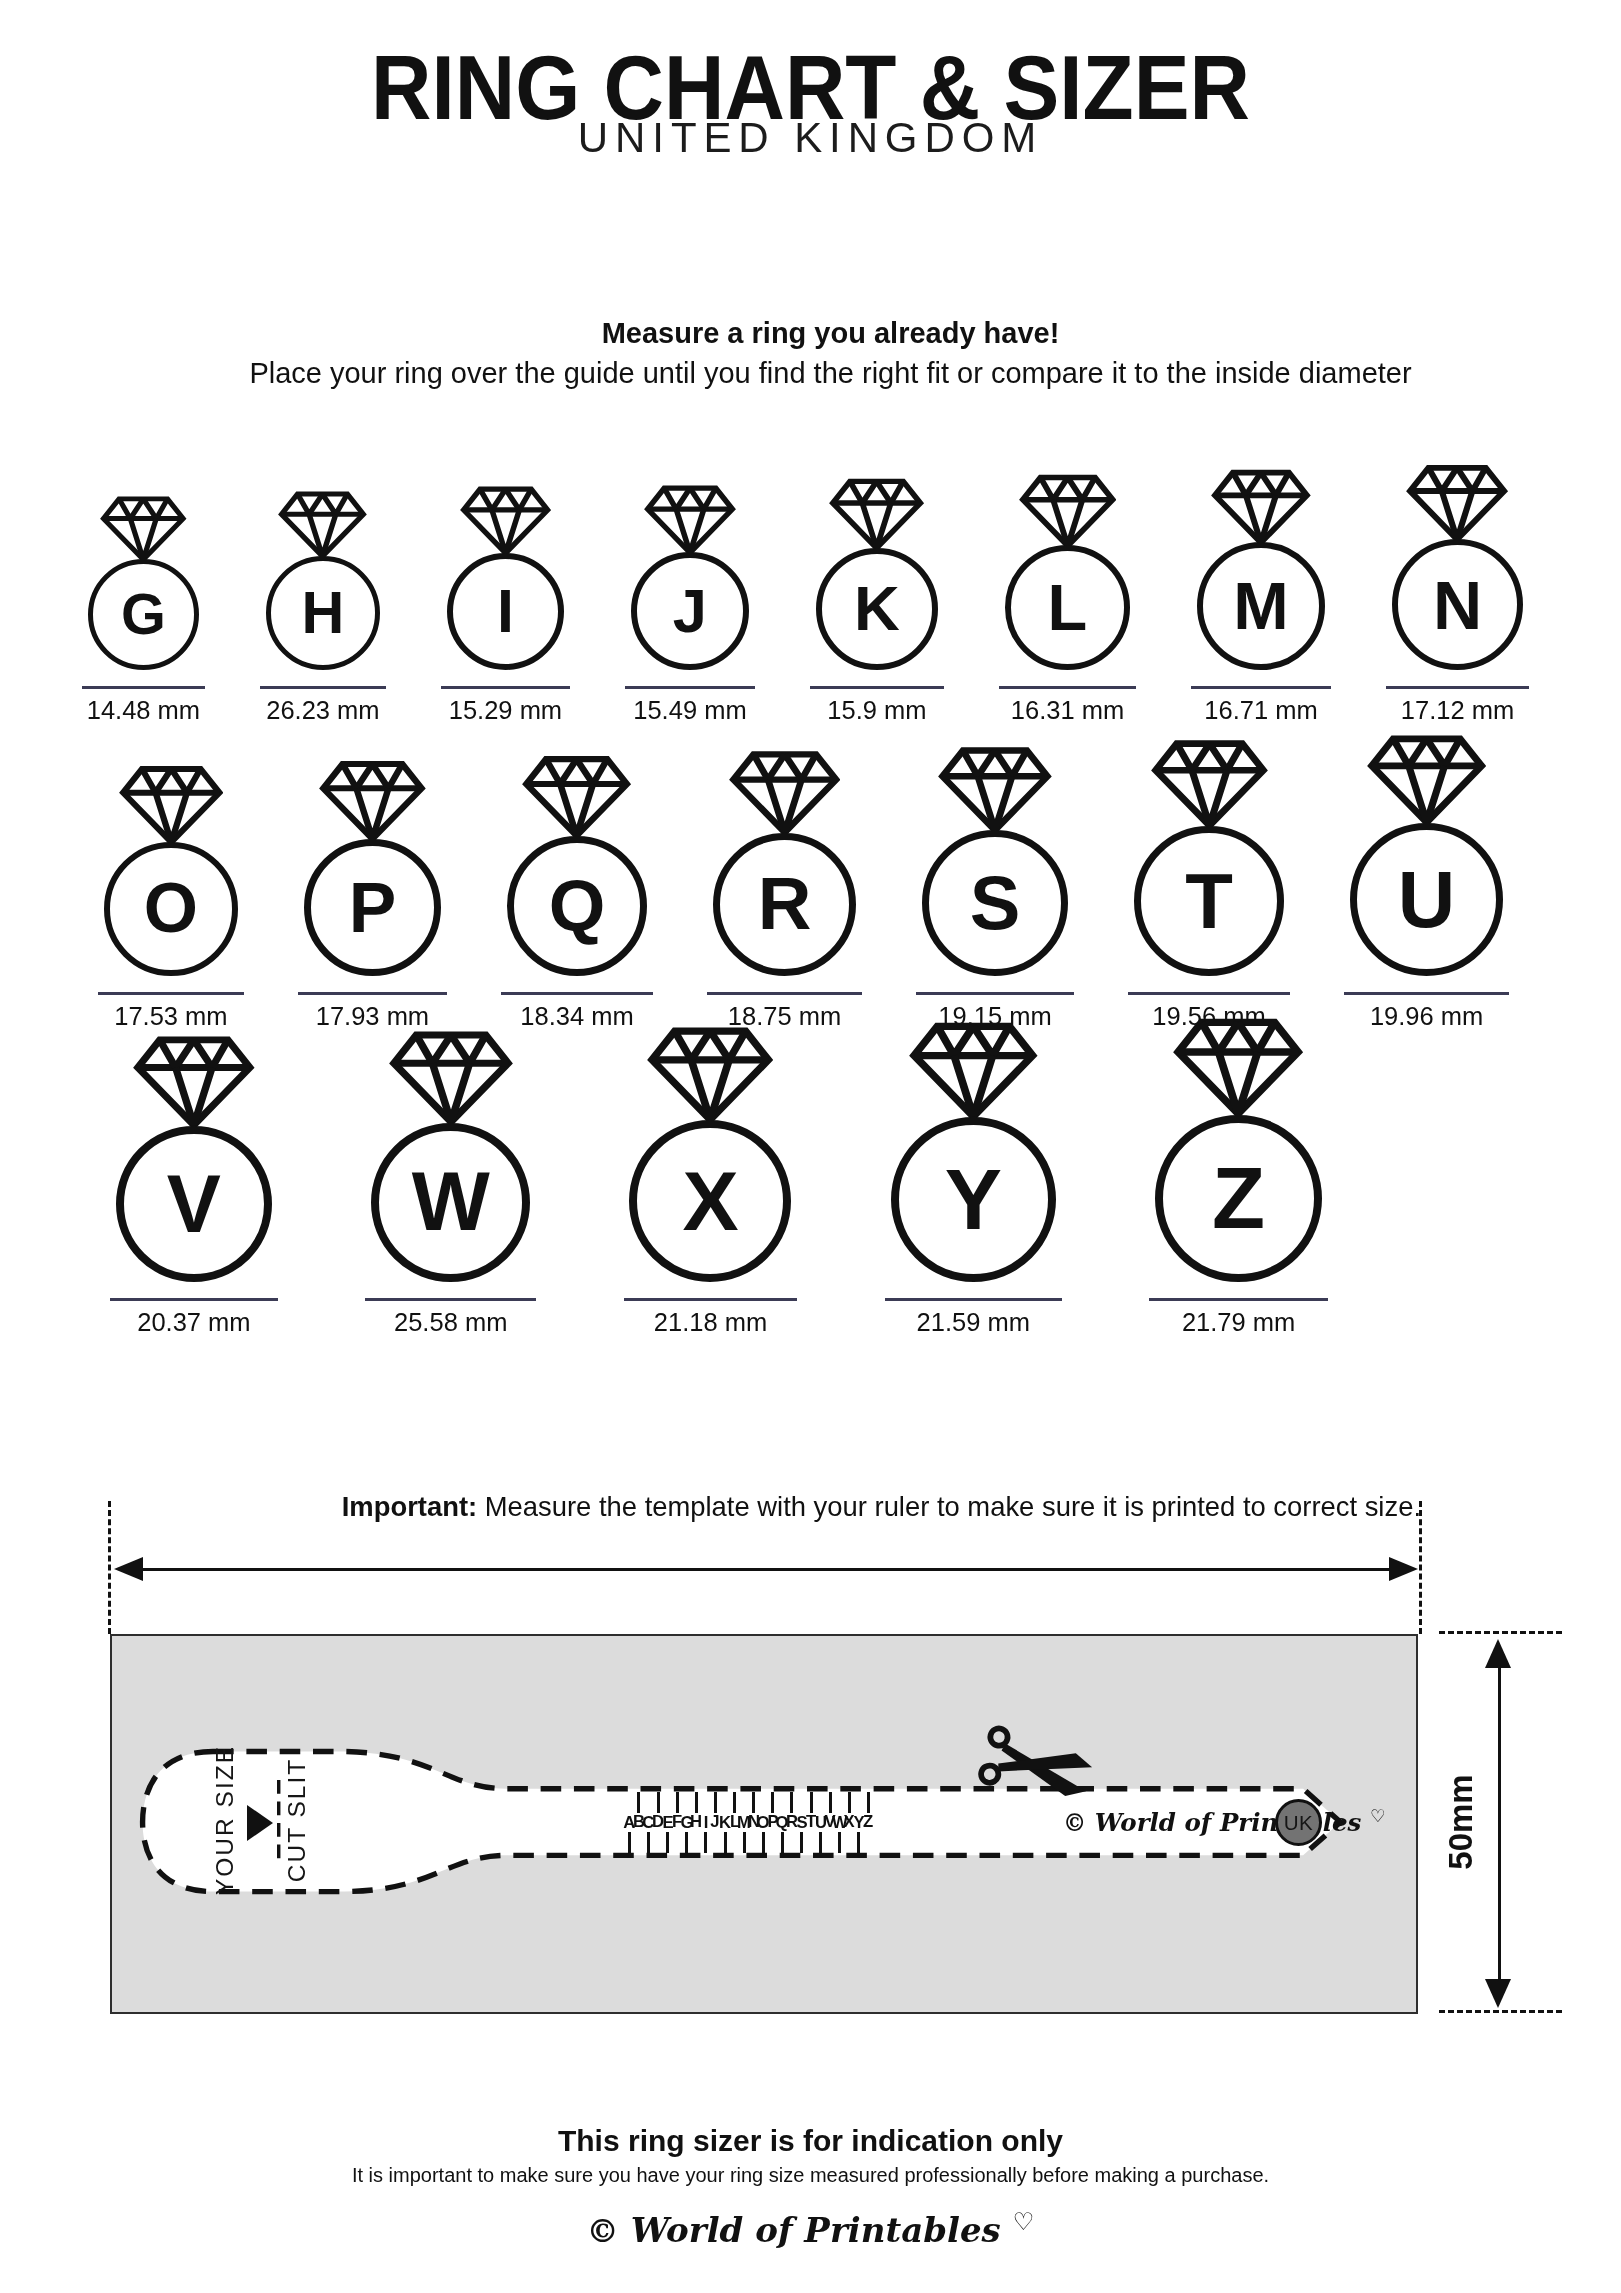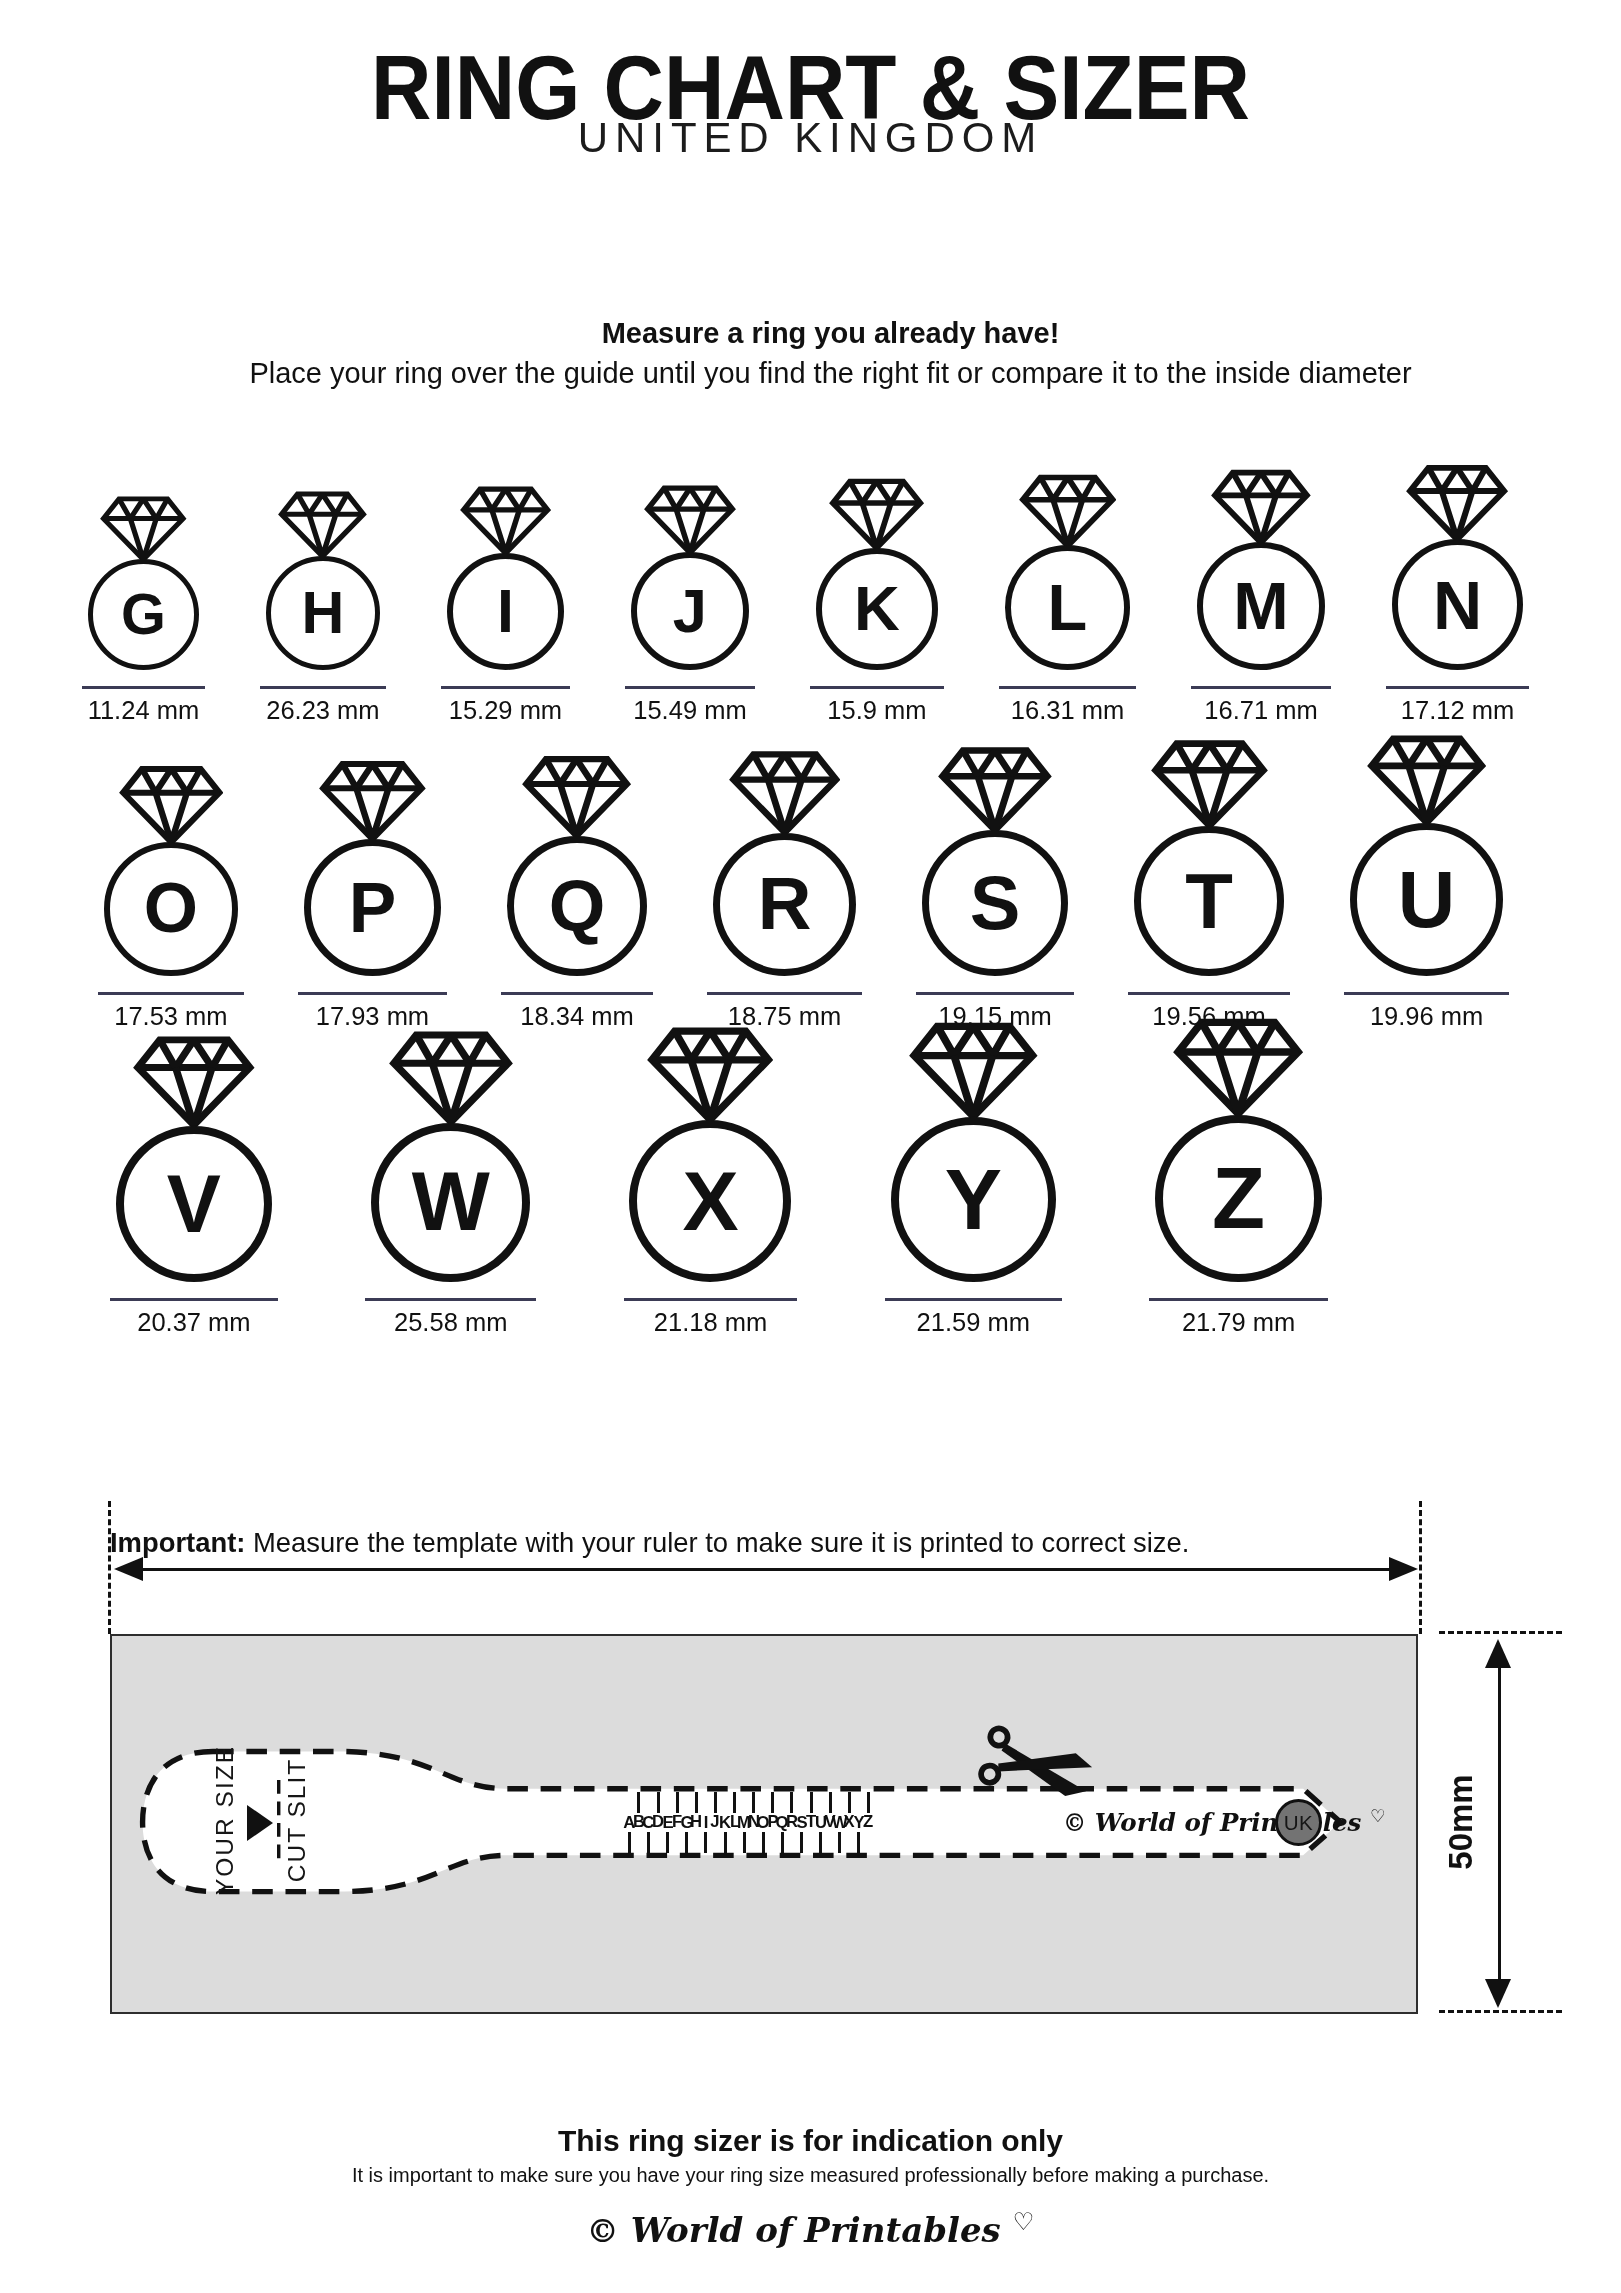--- a/index.html
+++ b/index.html
@@ -32,21 +32,21 @@
   .diamond { width:calc(var(--d) * .78); height:calc(var(--d) * .62); margin-bottom:-3.9px; }
   .ring-circle {
     width:var(--d); height:var(--d); border-radius:50%;
     border:calc(var(--d) * .052) solid var(--ink,#111);
     display:flex; align-items:center; justify-content:center; background:#fff;
   }
   .ring-letter { font-size:calc(var(--d) * .52); font-weight:600; line-height:1; }
   .size-underline { width:calc(var(--d) + 11.8px); height:2.9px; background:var(--underline,#3b3b55); margin-top:15.7px; }
   .ring-mm { margin-top:8.8px; font-size:25.5px; line-height:1; white-space:nowrap; }
   
-  .important-note { position:absolute; top:1491px; left:110px; width:1311px; text-align:left; font-size:27.4px;margin-top:36px; }
+  .important-note { position:absolute; top:1491px; left:110px; width:1311px; text-align:right; font-size:27.4px; }
   .important-note b { font-weight:bold; }
   .v-dash { position:absolute; top:1501px; height:133px; border-left:3.4px dashed var(--ink,#111); }
   .v-dash.left { left:108px; } .v-dash.right { left:1419px; }
   .width-arrow { position:absolute; left:114px; top:1555px; width:1304px; height:29px; }
   .width-arrow .shaft { position:absolute; left:7.8px; right:7.8px; top:13.2px; height:2.9px; background:var(--ink,#111); }
   .ah { position:absolute; width:0; height:0; }
   .ah.w-left  { left:0; top:2px;  border-top:12.7px solid transparent; border-bottom:12.7px solid transparent; border-right:29px solid var(--ink,#111); }
   .ah.w-right { right:0; top:2px; border-top:12.7px solid transparent; border-bottom:12.7px solid transparent; border-left:29px solid var(--ink,#111); }
   .width-label { position:absolute; top:1588px; left:110px; width:1311px; text-align:center; font-size:33px; font-weight:bold; }
   .panel { position:absolute; left:110px; top:1634px; width:1308px; height:380px; background:var(--panel_fill,#dcdcdc); border:2.5px solid var(--panel_border,#2e2e2e); }
@@ -105,21 +105,21 @@
               <svg class="diamond" viewBox="0 0 100 84" preserveAspectRatio="none" fill="none" stroke="#111111" stroke-width="6">
                 <path d="M22,6 L78,6 L96,30 L50,80 L4,30 Z"></path>
                 <path d="M4,30 L96,30"></path>
                 <path d="M22,6 L35,30 M50,6 L35,30 M50,6 L65,30 M78,6 L65,30"></path>
                 <path d="M35,30 L50,80 M65,30 L50,80"></path>
               </svg>
               <div class="ring-circle">
                 <span class="ring-letter">G</span>
               </div>
               <div class="size-underline"></div>
-              <div class="ring-mm">11.24 mm</div>
+              <div class="ring-mm">14.48 mm</div>
             </div><div class="ring-cell" style="--d: 114px;">
               <svg class="diamond" viewBox="0 0 100 84" preserveAspectRatio="none" fill="none" stroke="#111111" stroke-width="6">
                 <path d="M22,6 L78,6 L96,30 L50,80 L4,30 Z"></path>
                 <path d="M4,30 L96,30"></path>
                 <path d="M22,6 L35,30 M50,6 L35,30 M50,6 L65,30 M78,6 L65,30"></path>
                 <path d="M35,30 L50,80 M65,30 L50,80"></path>
               </svg>
               <div class="ring-circle">
                 <span class="ring-letter">H</span>
               </div>

